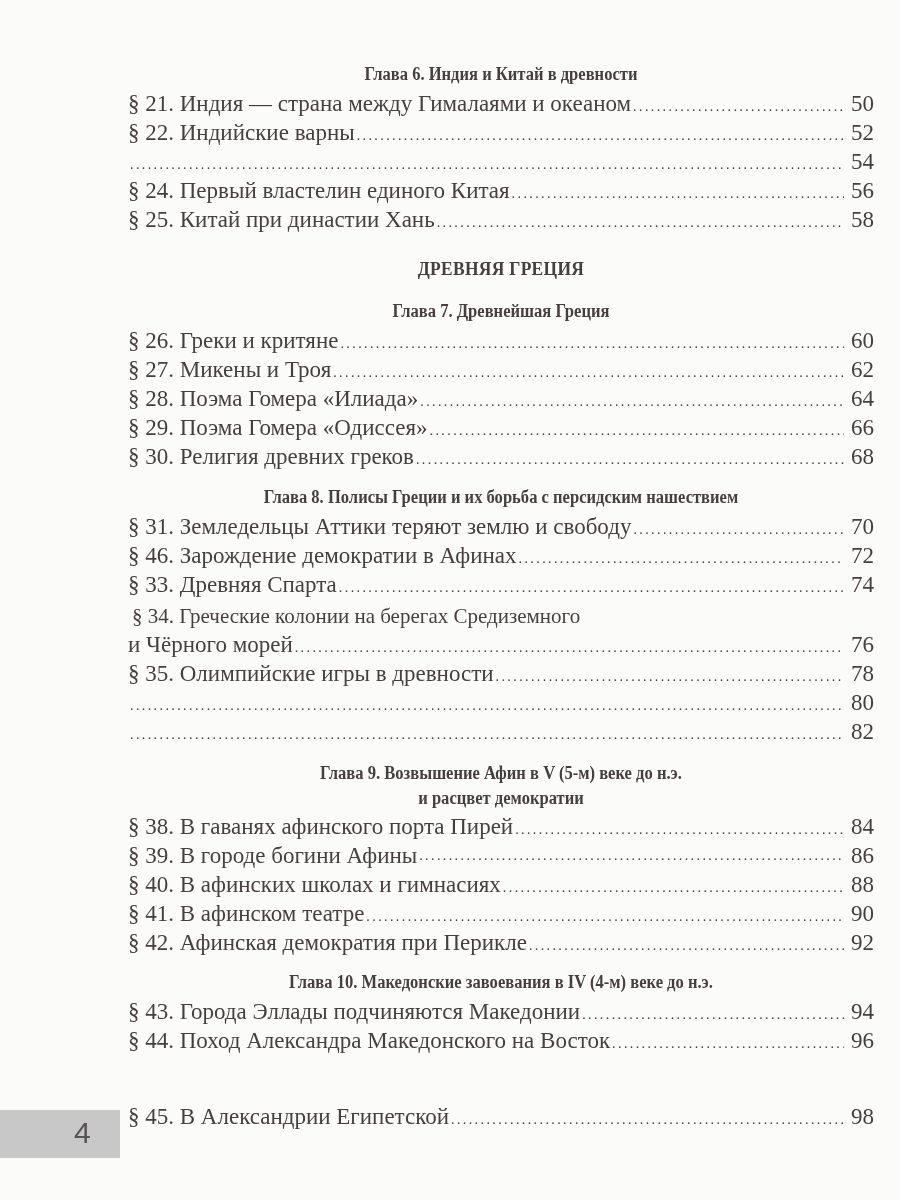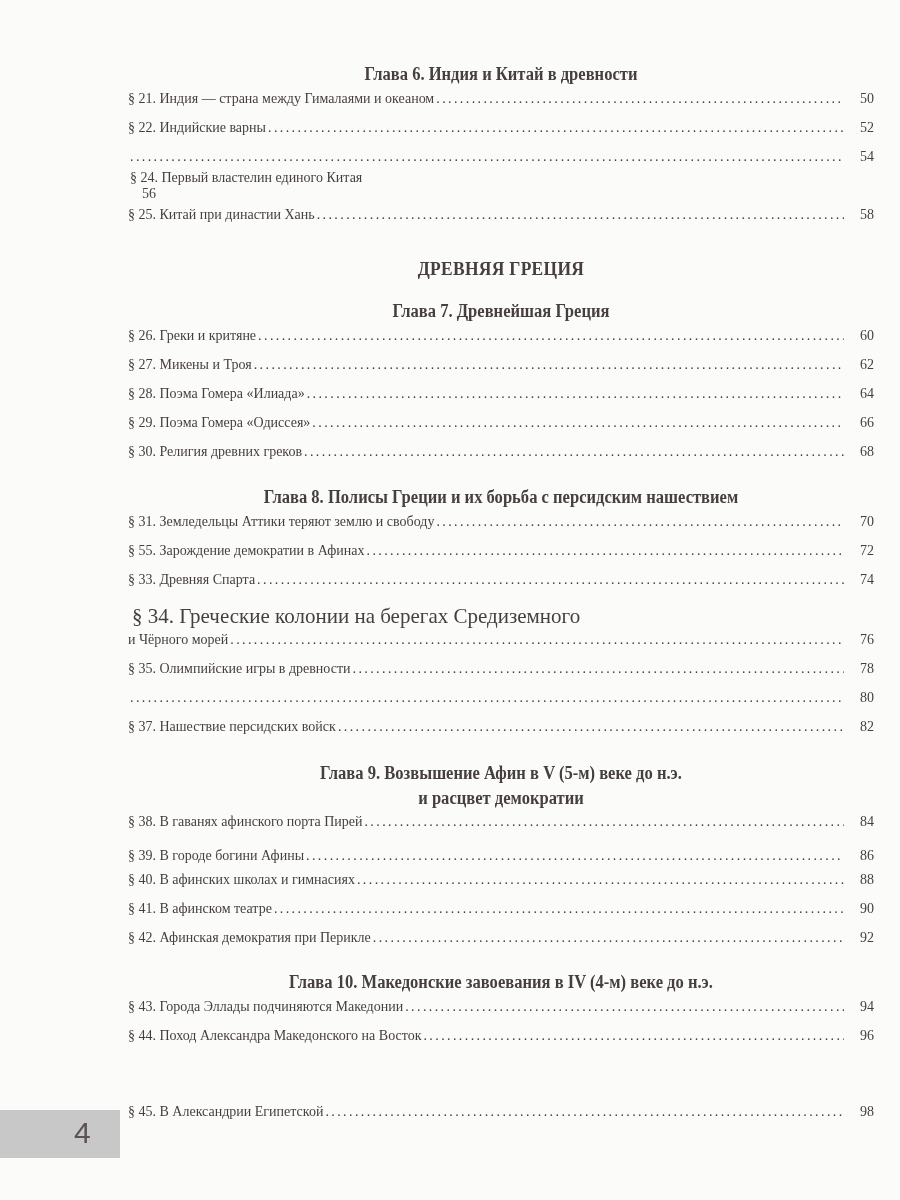--- a/index.html
+++ b/index.html
@@ -1,21 +1,21 @@
 <!DOCTYPE html>
 <html><head>
 <meta charset="utf-8">
 <style>
   html,body{margin:0;padding:0;}
   body{width:900px;height:1200px;background:#fbfbfa;position:relative;overflow:hidden;
        font-family:"Liberation Serif","DejaVu Serif",serif;color:#463e3f;}
   .page{position:absolute;left:128px;top:0;width:746px;}
   .h-section{position:absolute;left:0;width:746px;text-align:center;font-weight:bold;font-size:19px;letter-spacing:0.3px;transform:scaleX(0.92);transform-origin:center;}
   .h-chapter{position:absolute;left:0;width:746px;text-align:center;font-weight:bold;font-size:18px;line-height:24px;transform:scaleX(0.92);transform-origin:center;}
-  .row{position:absolute;left:0;width:746px;height:26px;display:flex;align-items:baseline;font-size:14px;}
+  .row{position:absolute;left:0;width:746px;height:26px;display:flex;align-items:baseline;font-size:23px;}
   .row .t{white-space:nowrap;transform-origin:left;}
   .row .dots{flex:1;overflow:hidden;white-space:nowrap;margin:0 4px 0 2px;letter-spacing:2.4px;font-size:14px;}
   .row .dots::before{content:"................................................................................................................................................................";}
   .row .p{white-space:nowrap;text-align:right;min-width:26px;}
   .row2{position:absolute;left:4px;width:746px;font-size:21px;}
   .pagebox{position:absolute;left:0;top:1110px;width:120px;height:48px;background:#c9c8c8;}
   .pagebox span{position:absolute;left:74px;top:6px;font-family:"Liberation Sans","DejaVu Sans",sans-serif;font-size:30px;color:#5a5254;}
 </style>
 </head>
 <body>
@@ -30,21 +30,21 @@
     </div>
   <div class="row" style="top:120px;">
       <span class="t">§ 22. Индийские варны</span>
       <span class="dots"></span>
       <span class="p">52</span>
     </div>
   <div class="row" style="top:149px;">
       <span class="dots"></span>
       <span class="p">54</span>
     </div>
-  <div class="row" style="top:170px;flex-direction:column;">
+  <div class="row" style="top:178px;">
       <span class="t">§ 24. Первый властелин единого Китая</span>
       <span class="dots"></span>
       <span class="p">56</span>
     </div>
   <div class="row" style="top:207px;">
       <span class="t">§ 25. Китай при династии Хань</span>
       <span class="dots"></span>
       <span class="p">58</span>
     </div>
 
@@ -77,21 +77,21 @@
       <span class="p">68</span>
     </div>
 
   <div class="h-chapter" style="top:485px;">Глава 8. Полисы Греции и их борьба с персидским нашествием</div>
   <div class="row" style="top:514px;">
       <span class="t">§ 31. Земледельцы Аттики теряют землю и свободу</span>
       <span class="dots"></span>
       <span class="p">70</span>
     </div>
   <div class="row" style="top:543px;">
-      <span class="t">§ 55. Зарождение демократии в Афинах</span>
+      <span class="t">§ 46. Зарождение демократии в Афинах</span>
       <span class="dots"></span>
       <span class="p">72</span>
     </div>
   <div class="row" style="top:572px;">
       <span class="t">§ 33. Древняя Спарта</span>
       <span class="dots"></span>
       <span class="p">74</span>
     </div>
   <div class="row2" style="top:604px;">§ 34. Греческие колонии на берегах Средиземного</div>
   <div class="row" style="top:632px;">
@@ -102,21 +102,20 @@
   <div class="row" style="top:661px;">
       <span class="t">§ 35. Олимпийские игры в древности</span>
       <span class="dots"></span>
       <span class="p">78</span>
     </div>
   <div class="row" style="top:690px;">
       <span class="dots"></span>
       <span class="p">80</span>
     </div>
   <div class="row" style="top:719px;">
-      <span class="t">§ 37. Нашествие персидских войск</span>
       <span class="dots"></span>
       <span class="p">82</span>
     </div>
 
   <div class="h-chapter" style="top:761px;">Глава 9. Возвышение Афин в V (5-м) веке до н.э.</div>
   <div class="h-chapter" style="top:786px;">и расцвет демократии</div>
   <div class="row" style="top:814px;">
       <span class="t">§ 38. В гаванях афинского порта Пирей</span>
       <span class="dots"></span>
       <span class="p">84</span>

